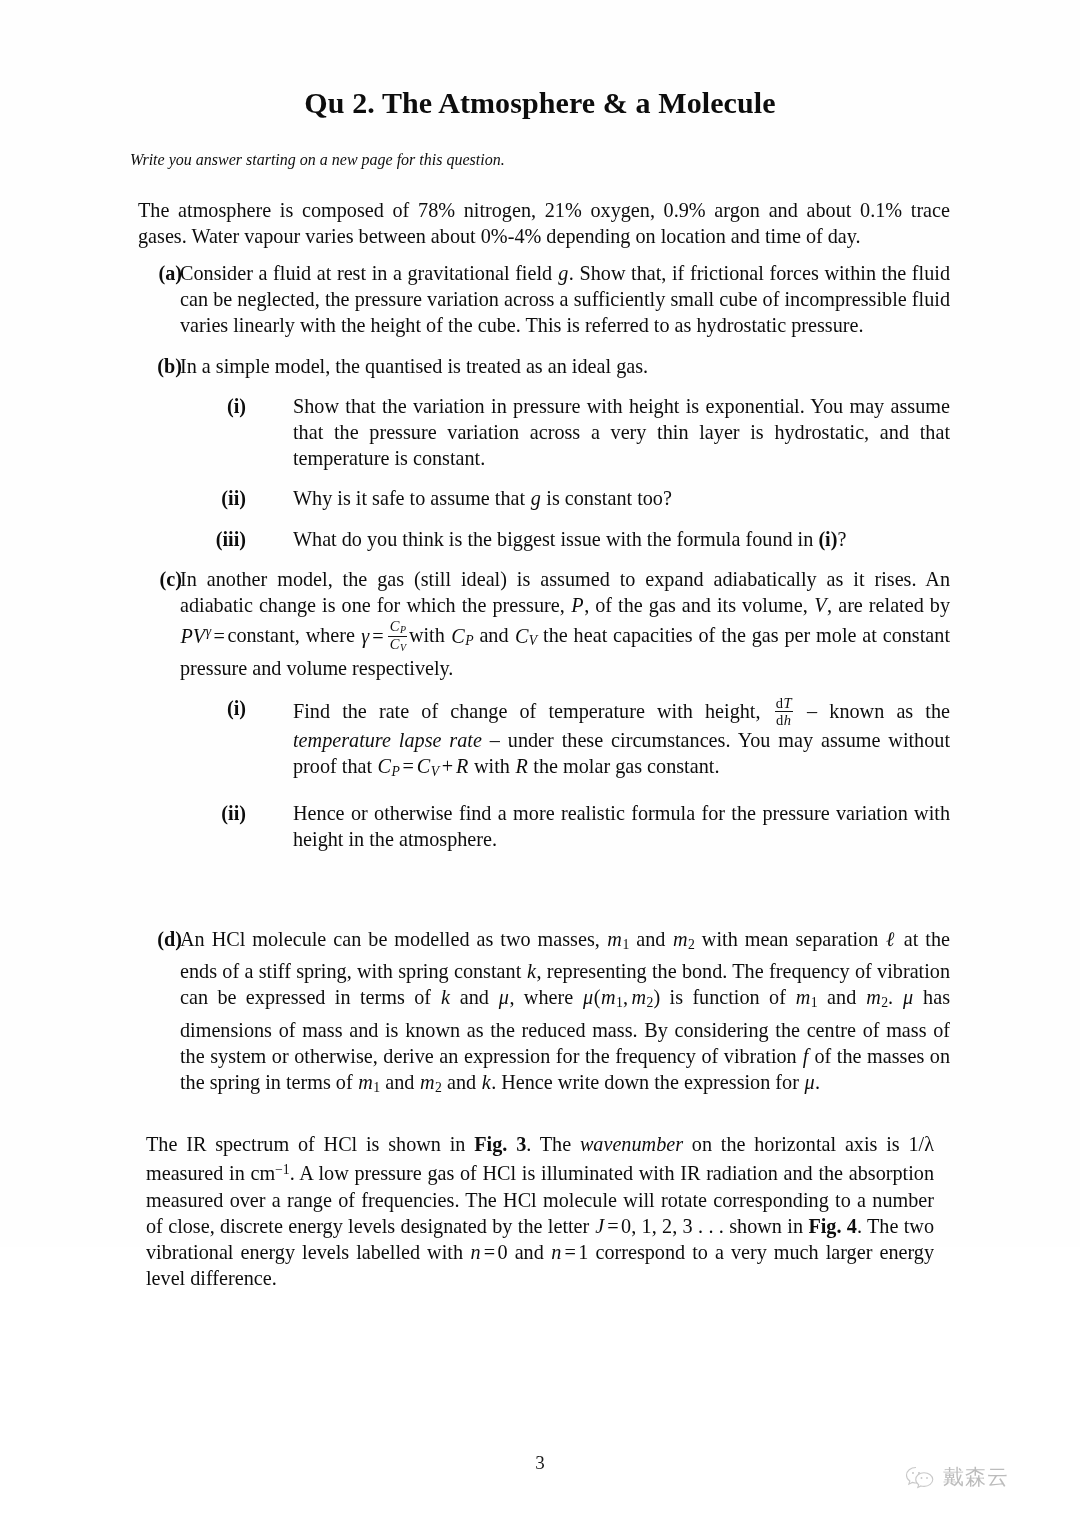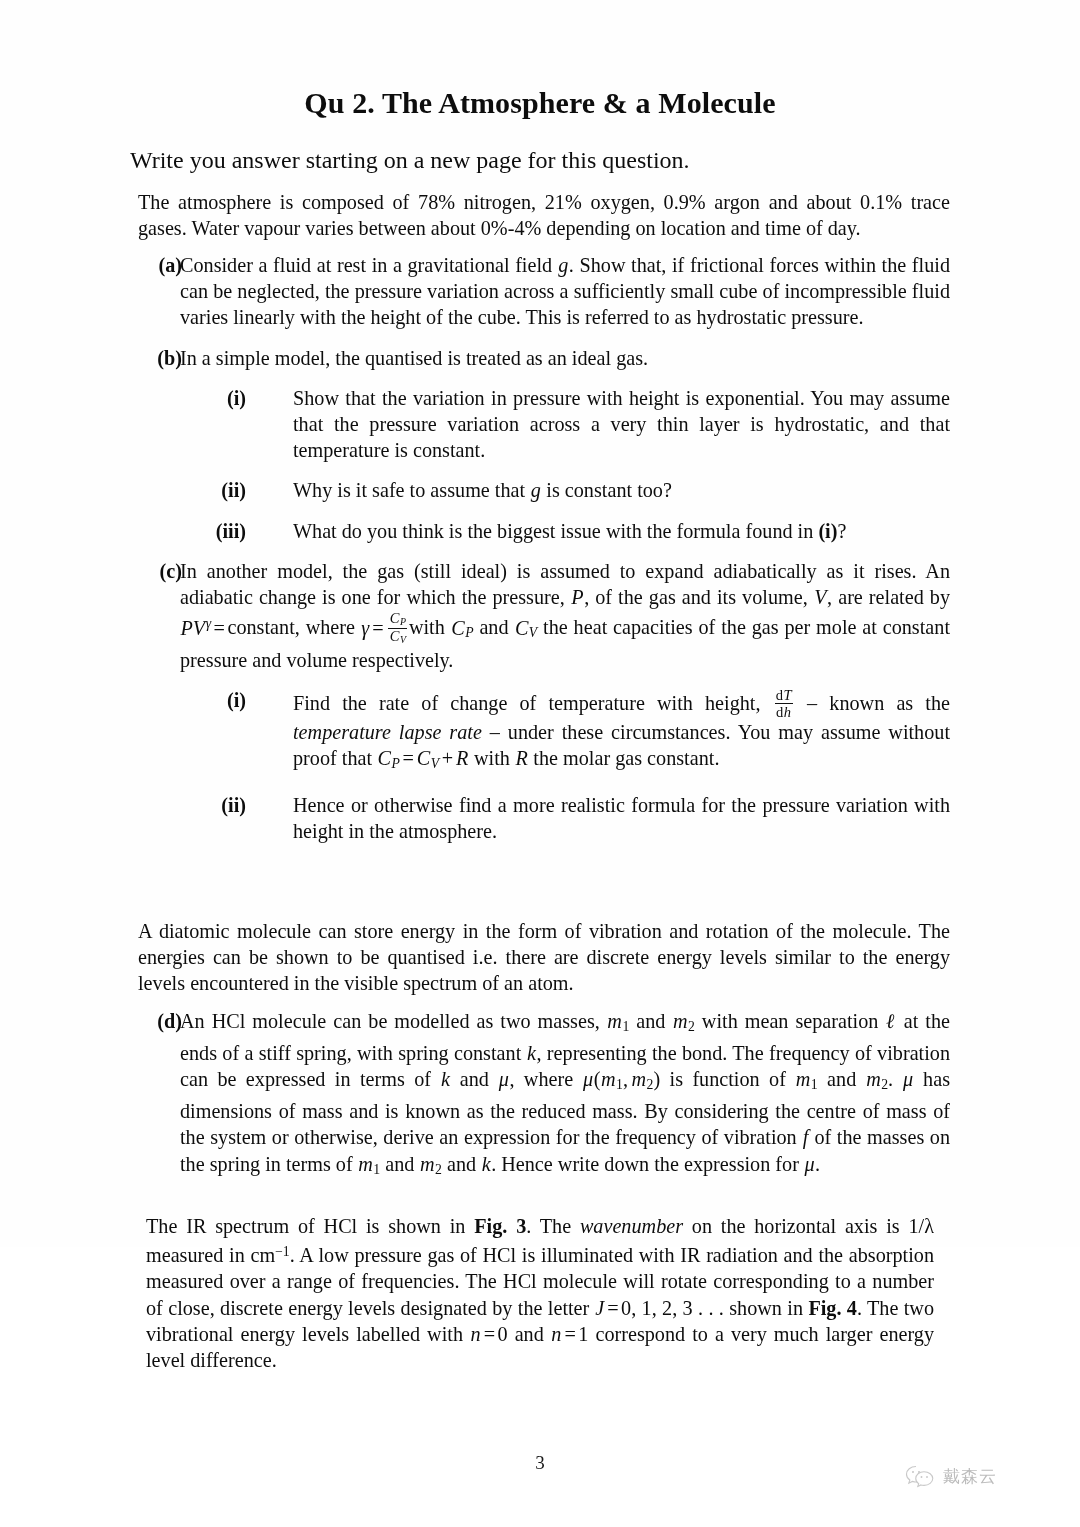--- a/index.html
+++ b/index.html
@@ -45,23 +45,24 @@
   .para {
     font-size: 20.2px;
     line-height: 26.2px;
     text-align: justify;
     text-justify: inter-word;
     margin: 16px;
     hyphens: none;
   }
 
   .instruction {
-    font-size: 24px;
+    font-style: italic;
+    font-size: 16px;
     line-height: 26px;
-    margin: 0 0 16px 0;
+    margin: 0 0 24px 0;
     text-align: left;
   }
 
   .section-head {
     font-size: 20.4px;
     font-weight: bold;
     margin: 0 0 1px 0;
     line-height: 26px;
   }
   .section-head .numeral {
@@ -202,21 +203,21 @@
     align-items: center;
     gap: 8px;
     opacity: 0.95;
   }
   .watermark .wm-logo {
     width: 30px;
     height: 26px;
     flex: 0 0 auto;
   }
   .watermark .wm-text {
-    font-size: 17px;
+    font-size: 21px;
     color: #b9b9b9;
     letter-spacing: 1px;
     font-family: "DejaVu Sans", "Liberation Sans", sans-serif;
     white-space: nowrap;
   }
 </style>
 </head>
 <body>
 
 <div class="page">
@@ -271,21 +272,20 @@
             <div class="body-text">Hence or otherwise find a more realistic formula for the pressure variation with height in the atmosphere.</div>
           </div>
         </div>
       </div>
 
     </div>
 
     <div class="spacer-big"></div>
 
 
-    <p class="para intro-para">A diatomic molecule can store energy in the form of vibration and rotation of the molecule. The energies can be shown to be quantised i.e. there are discrete energy levels similar to the energy levels encountered in the visible spectrum of an atom.</p>
 
     <div class="list level1">
 
       <div class="item">
         <span class="marker">(d)</span>
         <div class="body-text"><span>An HCl molecule can be modelled as two masses, </span><span class="mi">m</span><sub class="msub-up">1</sub><span> and </span><span class="mi">m</span><sub class="msub-up">2</sub><span> with mean separation </span><span class="mi">ℓ</span><span> at the ends of a stiff spring, with spring constant </span><span class="mi">k</span><span>, representing the bond. The frequency of vibration can be expressed in terms of </span><span class="mi">k</span><span> and </span><span class="mi">μ</span><span>, where </span><span class="mi">μ</span><span class="mo" style="padding:0">(</span><span class="mi">m</span><sub class="msub-up">1</sub><span class="mo" style="padding:0 3px 0 0">,</span><span class="mi">m</span><sub class="msub-up">2</sub><span class="mo" style="padding:0">)</span><span> is function of </span><span class="mi">m</span><sub class="msub-up">1</sub><span> and </span><span class="mi">m</span><sub class="msub-up">2</sub><span>. </span><span class="mi">μ</span><span> has dimensions of mass and is known as the reduced mass. By considering the centre of mass of the system or otherwise, derive an expression for the frequency of vibration </span><span class="mi">f</span><span> of the masses on the spring in terms of </span><span class="mi">m</span><sub class="msub-up">1</sub><span> and </span><span class="mi">m</span><sub class="msub-up">2</sub><span> and </span><span class="mi">k</span><span>. Hence write down the expression for </span><span class="mi">μ</span><span>.</span></div>
       </div>
     </div>
 
     <div class="spacer-mid"></div>

